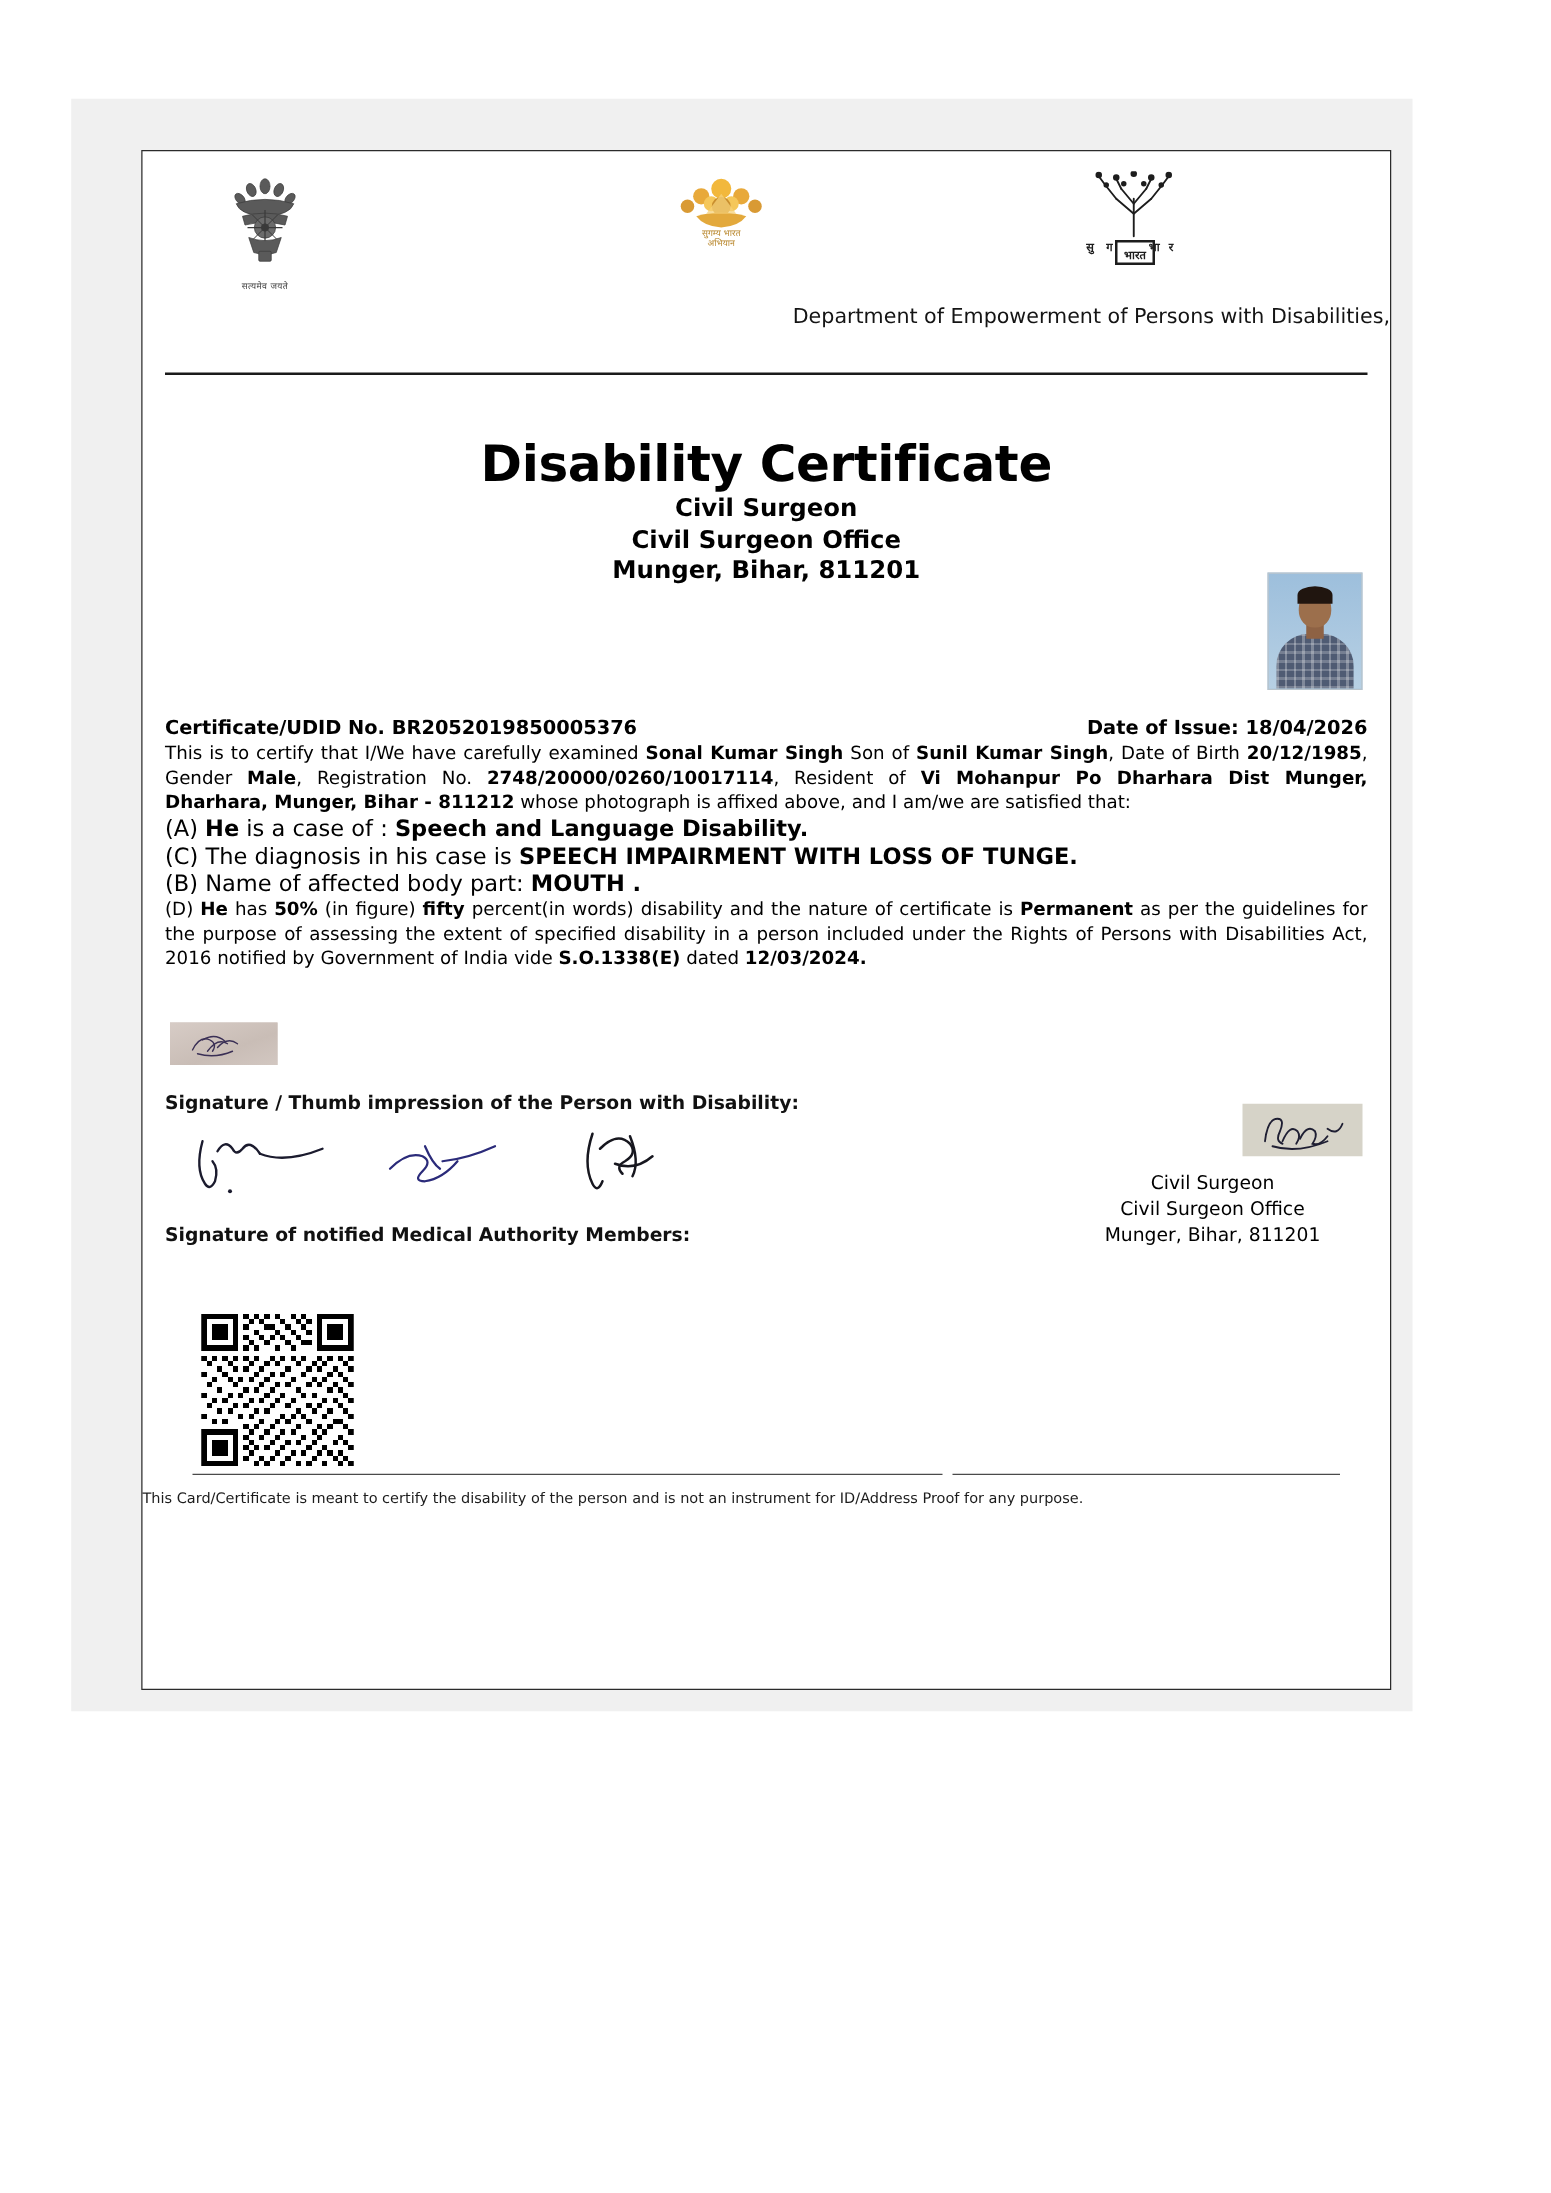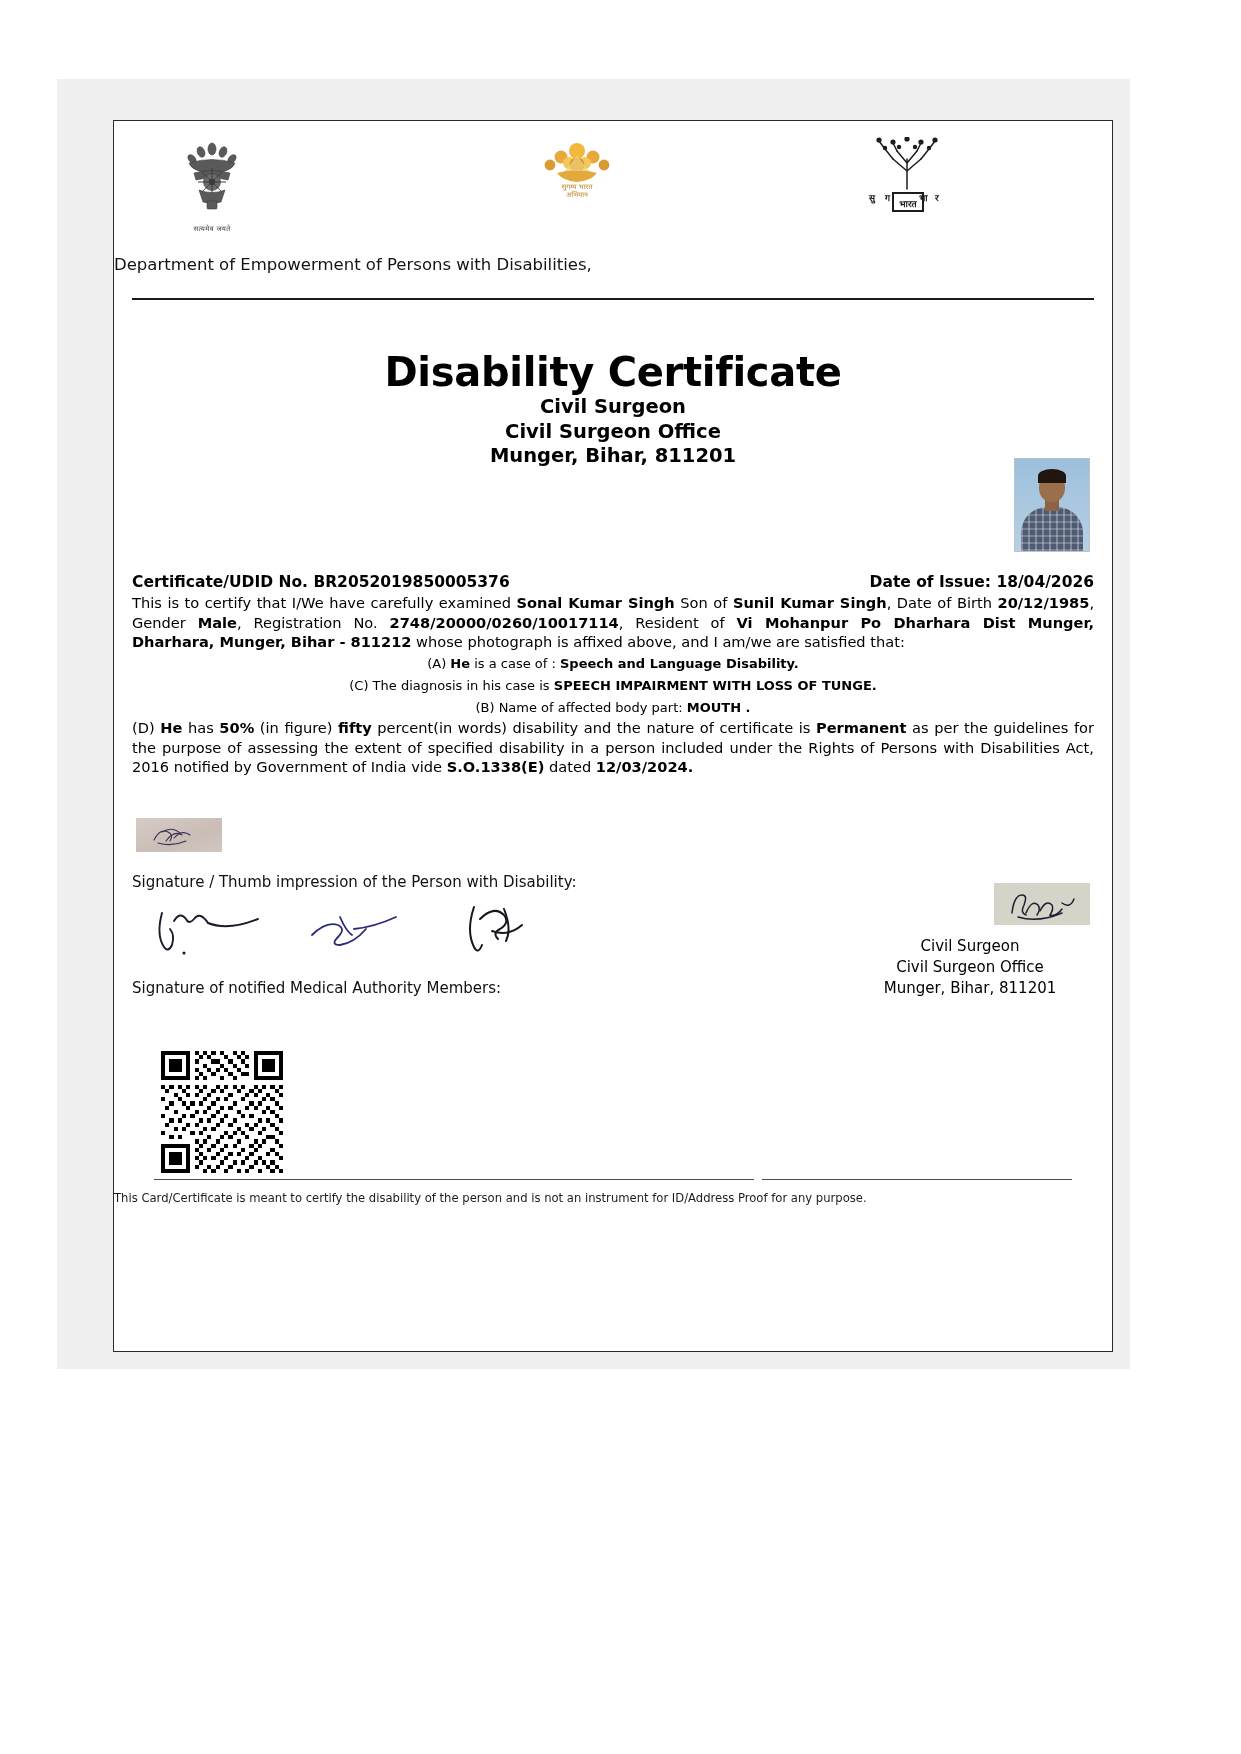--- a/index.html
+++ b/index.html
@@ -64,22 +64,22 @@
     letter-spacing: .3px;
     color: #3a3a3a;
     margin-top: 1px;
     white-space: nowrap;
   }
 
   
   .dept-heading {
     position: absolute;
     left: 0; right: 0;
-    top: 132px;
-    text-align: left;
+    top: 120px;
+    text-align: right;
     font-size: 16.5px;
     line-height: 23px;
     color: #141414;
   }
   .rule-top {
     position: absolute;
     left: 18px;
     right: 18px;
     top: 177px;
     border-top: 2.2px solid #1a1a1a;
@@ -171,24 +171,23 @@
     margin-bottom: 2px;
   }
   .para {
     font-size: 14.6px;
     line-height: 19.6px;
     text-align: justify;
     text-justify: inter-word;
   }
   .para b { font-weight: bold; }
   .clause {
-    font-size: 13px;
+    font-size: 18px;
     line-height: 21px;
     margin-top: 1px;
-    text-align: center;
   }
   .clause b { font-weight: bold; }
   .closing {
     font-size: 14.6px;
     line-height: 19.8px;
     text-align: justify;
   }
 
   
   .sig-thumb {
@@ -199,20 +198,21 @@
     height: 34px;
     background: #cfc3bd;
     background-image: linear-gradient(160deg,#d7ccc6 0%, #c9bdb6 60%, #d2c7c1 100%);
     overflow: hidden;
   }
   .sig-label {
     position: absolute;
     left: 18px;
     font-size: 15px;
     color: #111;
+    font-weight: bold;
   }
   .label-person { top: 752px; }
   .label-members { top: 858px; }
 
   .member-sigs {
     position: absolute;
     left: 30px;
     top: 778px;
     width: 470px;
     height: 72px;

